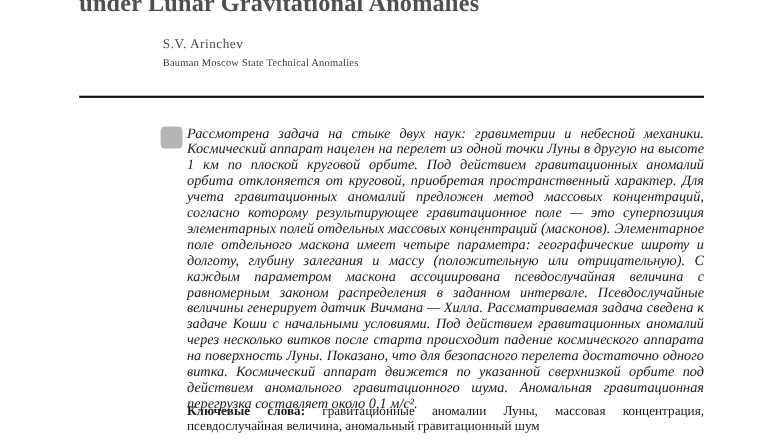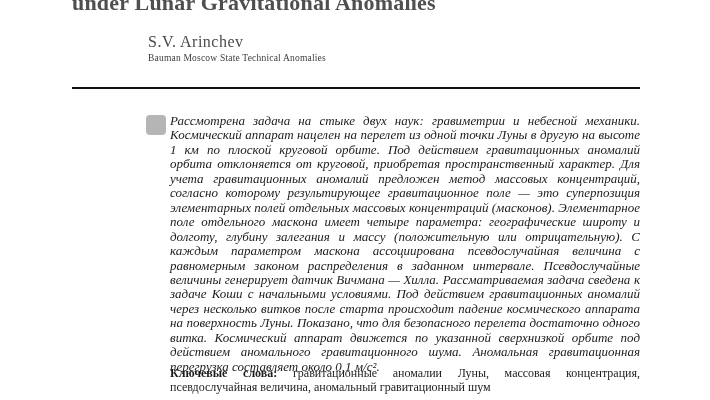--- a/index.html
+++ b/index.html
@@ -24,21 +24,21 @@
     font-size: 22px;
     font-weight: bold;
     letter-spacing: 0.2px;
     color: var(--title-color, #4f4f4f);
     white-space: nowrap;
   }
   .author {
     position: absolute;
     top: 33px;
     left: 148px;
-    font-size: 16px;
+    font-size: 12px;
     letter-spacing: 0.5px;
     color: var(--author-color, #4a4a4a);
   }
   .affiliation {
     position: absolute;
     top: 53px;
     left: 148px;
     font-size: 9.5px;
     letter-spacing: 0.2px;
     color: var(--affil-color, #3c3c3c);

